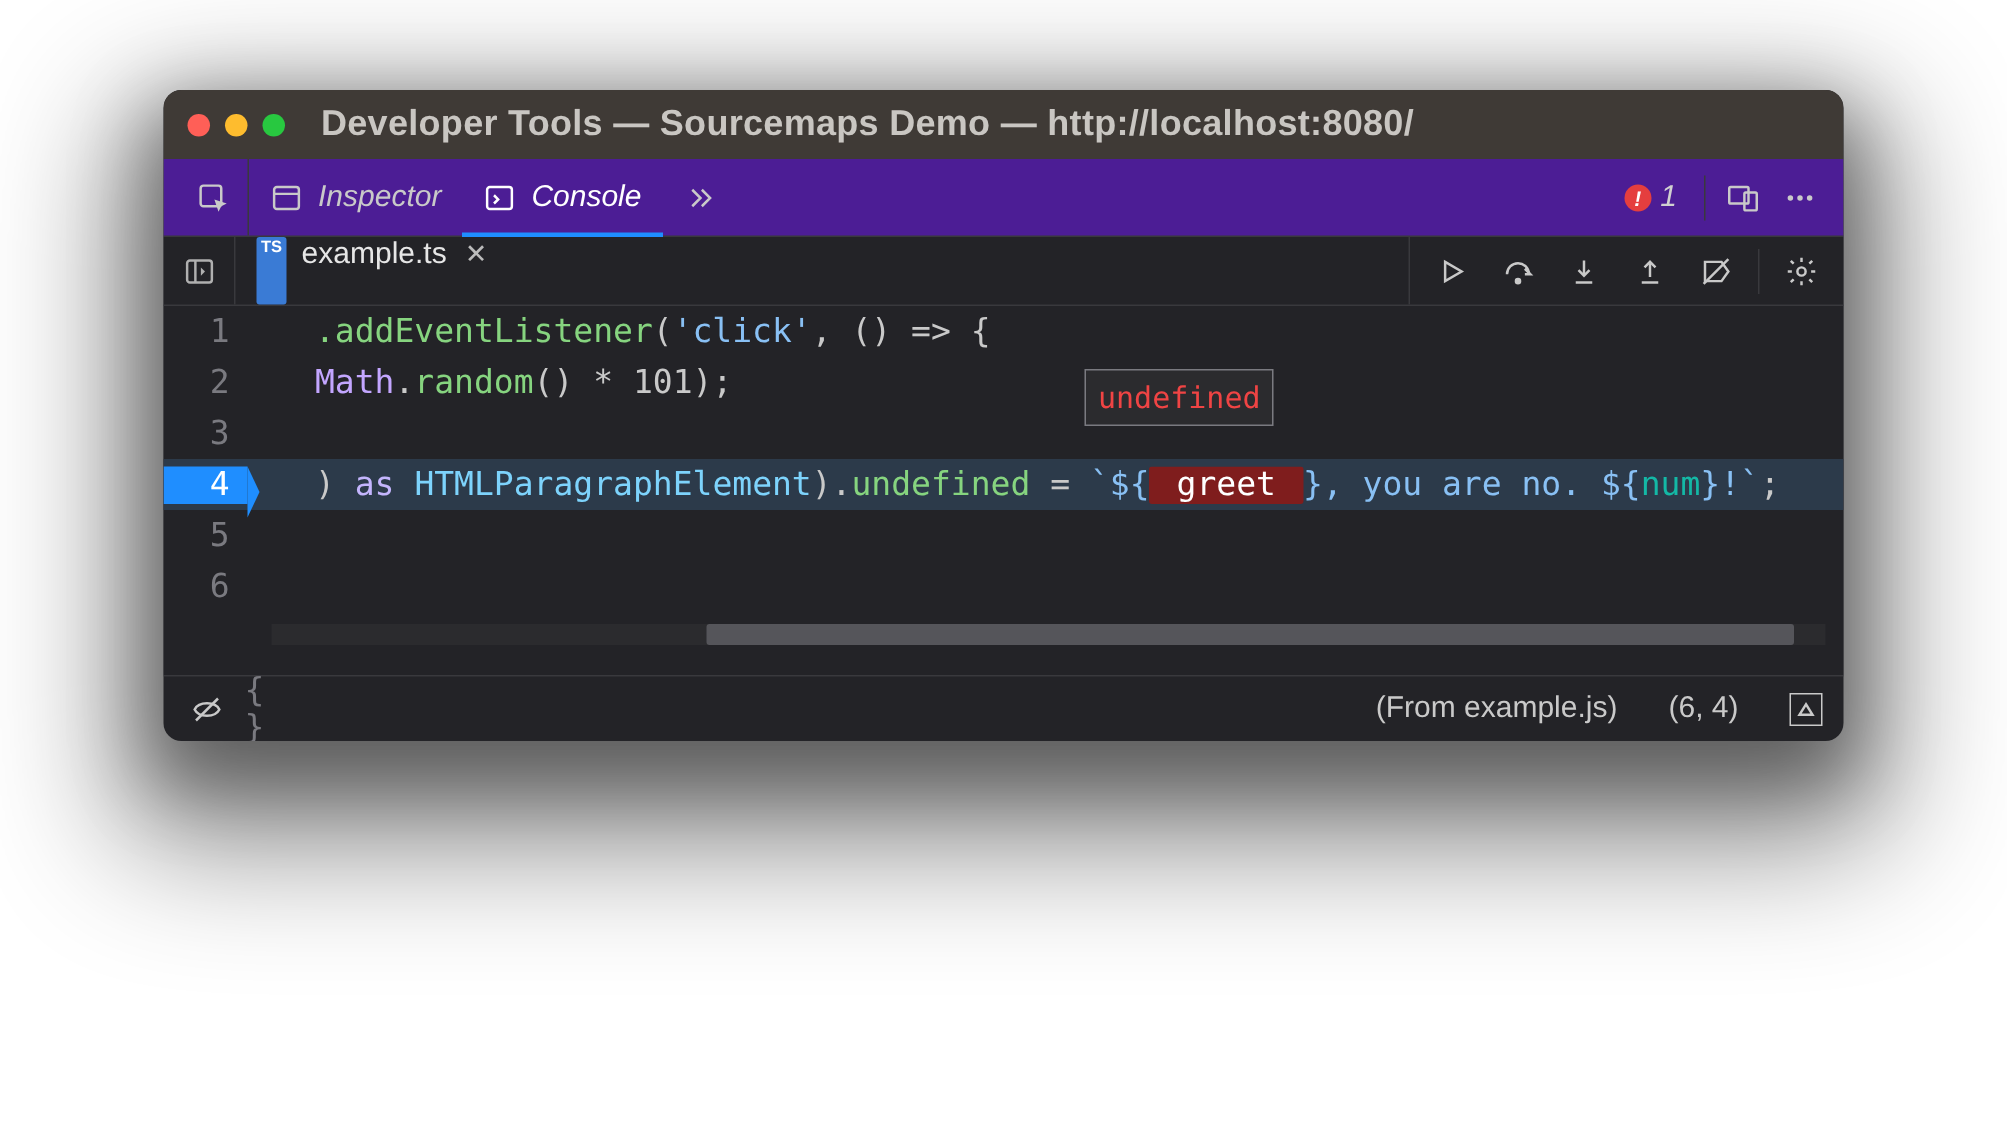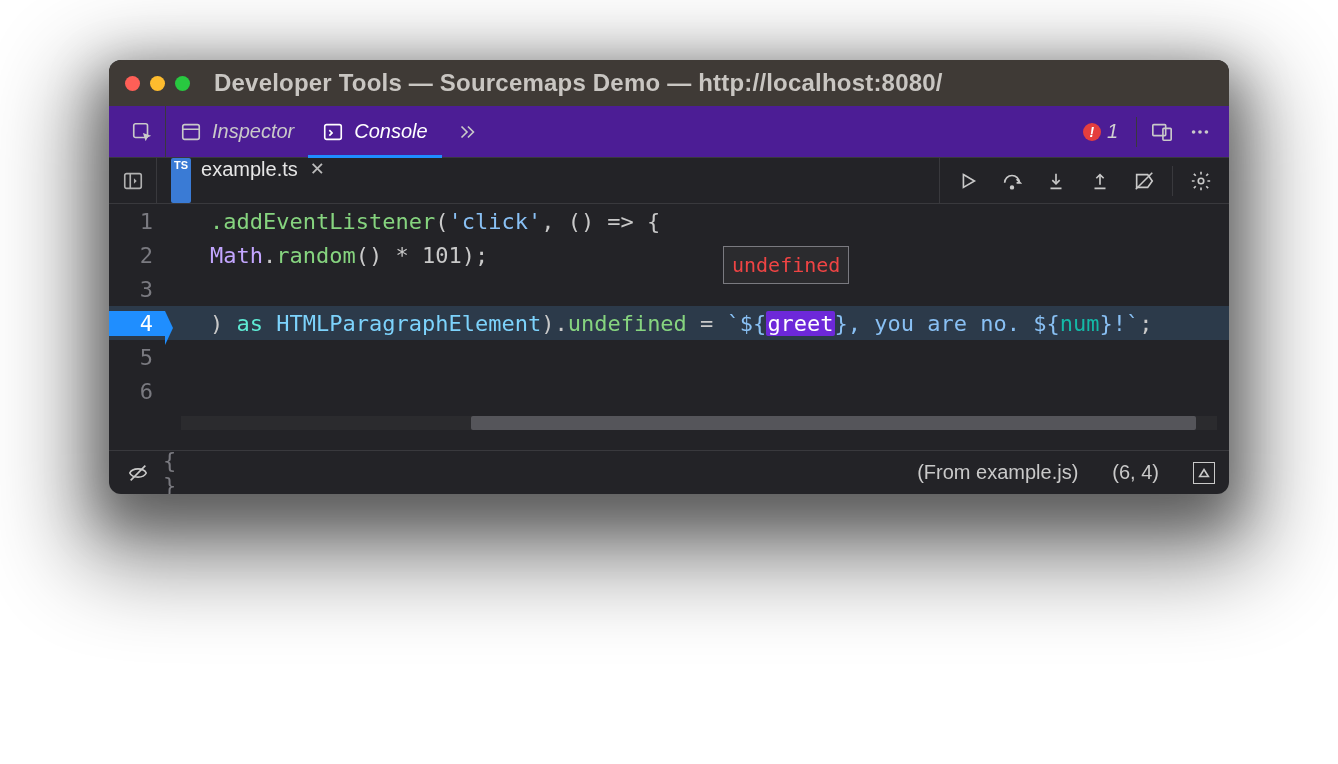--- a/index.html
+++ b/index.html
@@ -84,23 +84,23 @@
   .gutter { width: 56px; text-align:right; color:#7a7a80; padding-right:12px; -webkit-user-select:none;user-select:none;}
   .code { flex:1; color:#c9c9c9; overflow:hidden;margin-left:45px; }
   .line.bp { background: #2c3a4a; }
   .line.bp .gutter { background: #1f8eff; color:#fff; position:relative; }
   .line.bp .gutter::after { content:""; position:absolute; right:-8px; top:0; bottom:0; width:0; height:0; border-top:17px solid transparent; border-bottom:17px solid transparent; border-left:8px solid #1f8eff; }
   
   .fn { color:#86d47f; }
   .str { color:#89c0f4; }
   .type { color:#7dd3fc; }
   .prop { color:#c3a6ff;text-align:center; }
-  .kw { color:#5eead4; }
+  .kw { color:#c4b5fd; }
   .var1 { color:#14b8a6; }
-  .sel { background:#6d28d9; color:#fff; border-radius:2px; padding:0 1px;}
+  .sel { background:#7f1d1d; color:#fff; border-radius:2px; padding:0 18px;}
   .tooltip {
     position:absolute; top: 42px; left: 614px;
     border:1px solid #7a7a80; background:#2b2b2e; color:#ef4444;
     padding: 6px 8px; font-size:20px; font-family: "SF Mono", Menlo, monospace;
   }
   .hscroll { height:14px; background:#2b2b2e; margin: 8px 12px 10px 72px; position:relative; }
   .hscroll-thumb { position:absolute; left:28%; top:0; bottom:0; width:70%; background:#55555a; border-radius:2px;}
   
   .statusbar {
     height: 44px; display:flex; align-items:center; gap: 10px;

